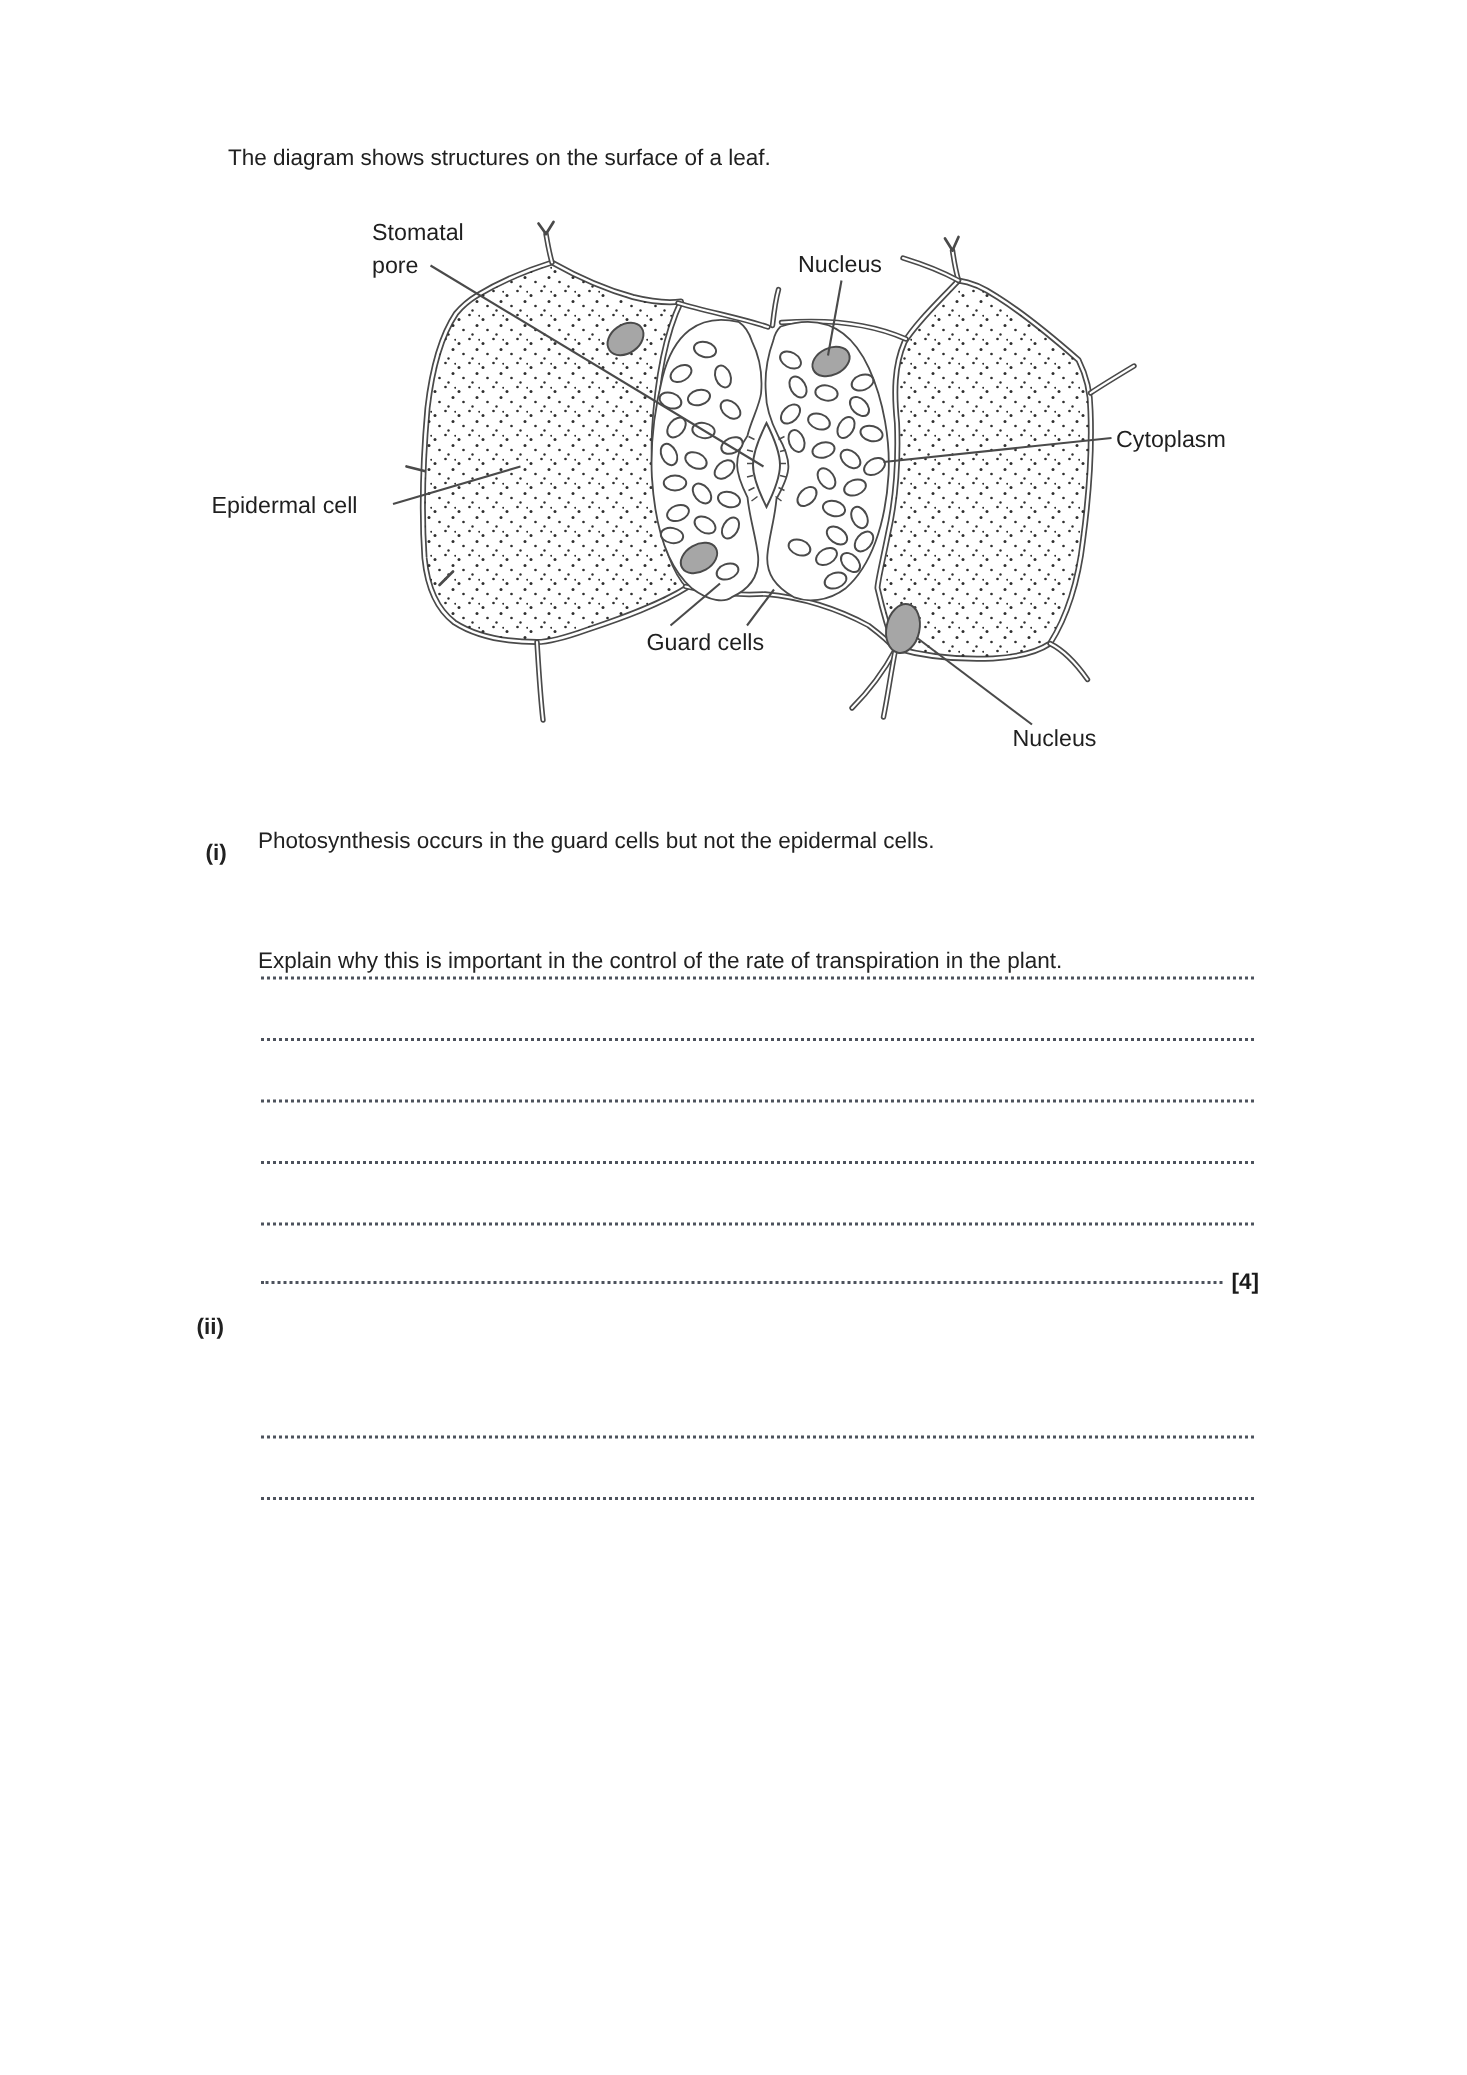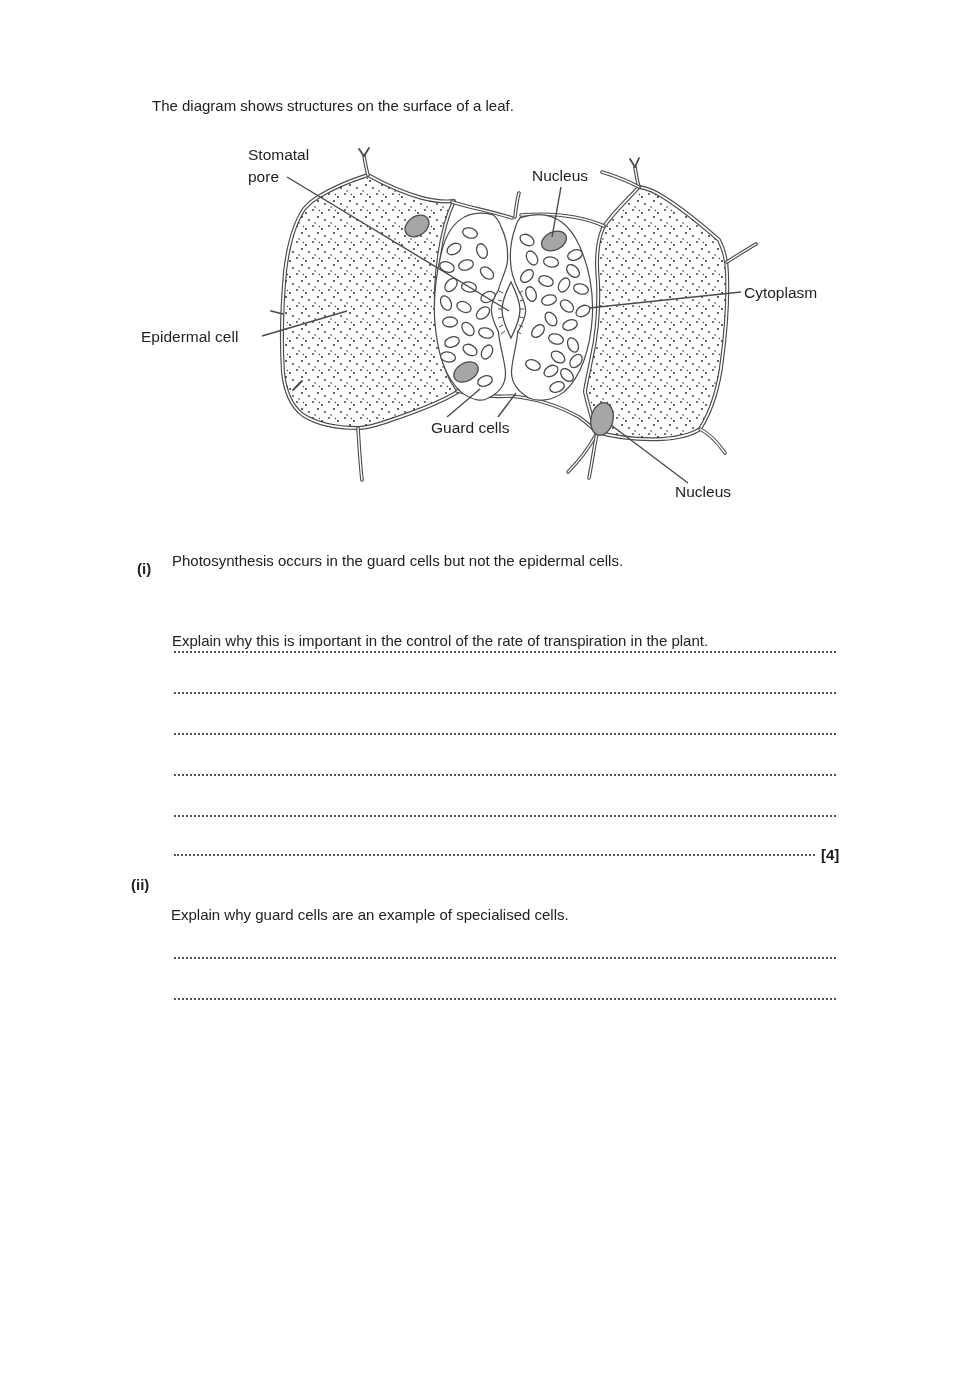--- a/index.html
+++ b/index.html
@@ -197,21 +197,20 @@
 
   <div class="ansline" style="left:174px;top:651px;width:662px;"></div>
   <div class="ansline" style="left:174px;top:692px;width:662px;"></div>
   <div class="ansline" style="left:174px;top:733px;width:662px;"></div>
   <div class="ansline" style="left:174px;top:774px;width:662px;"></div>
   <div class="ansline" style="left:174px;top:815px;width:662px;"></div>
   <div class="ansline" style="left:174px;top:854px;width:641px;"></div>
   <div class="mark" style="left:821px;top:846px;">[4]</div>
 
   <div class="txt qnum" style="left:131px;top:876px;">(ii)</div>
-  <div class="txt" style="left:171px;top:906px;">Explain why guard cells are an example of specialised cells.</div>
 
   <div class="ansline" style="left:174px;top:957px;width:662px;"></div>
   <div class="ansline" style="left:174px;top:998px;width:662px;"></div>
   <div class="ansline" style="left:174px;top:1038px;width:662px;"></div>
   <div class="ansline" style="left:174px;top:1076px;width:634px;"></div>
   <div class="mark" style="left:817px;top:1068px;">[2]</div>
 
 </div>
 
 </body></html>

